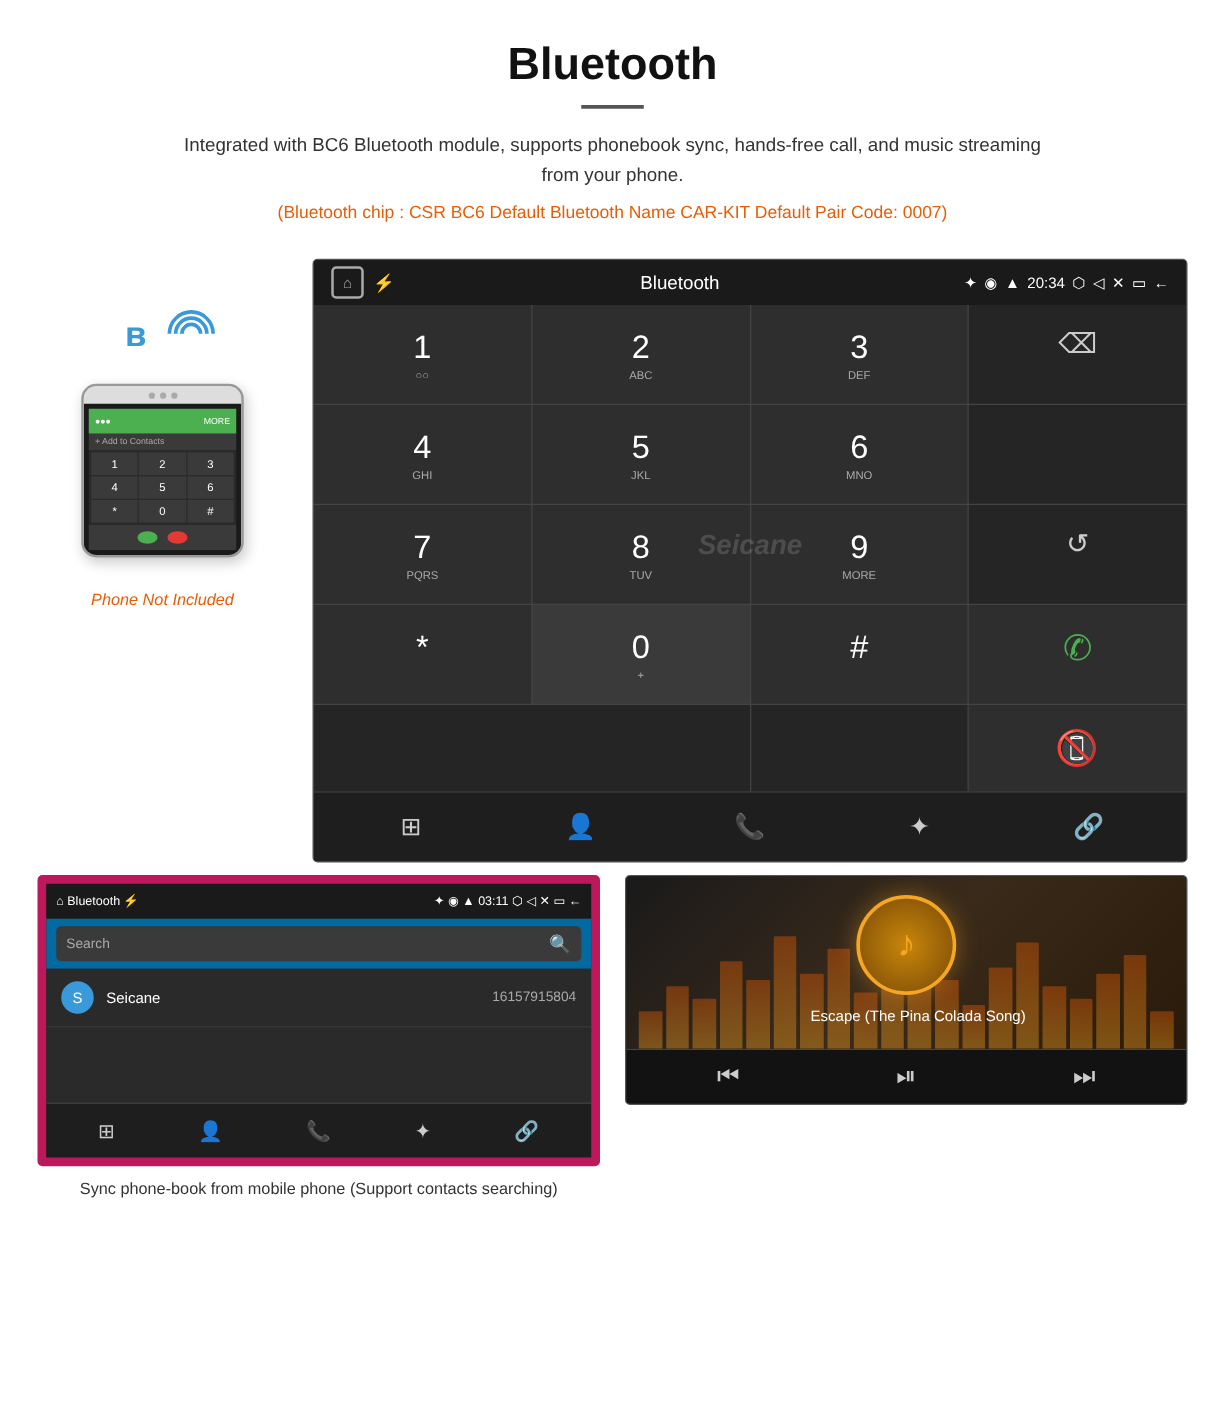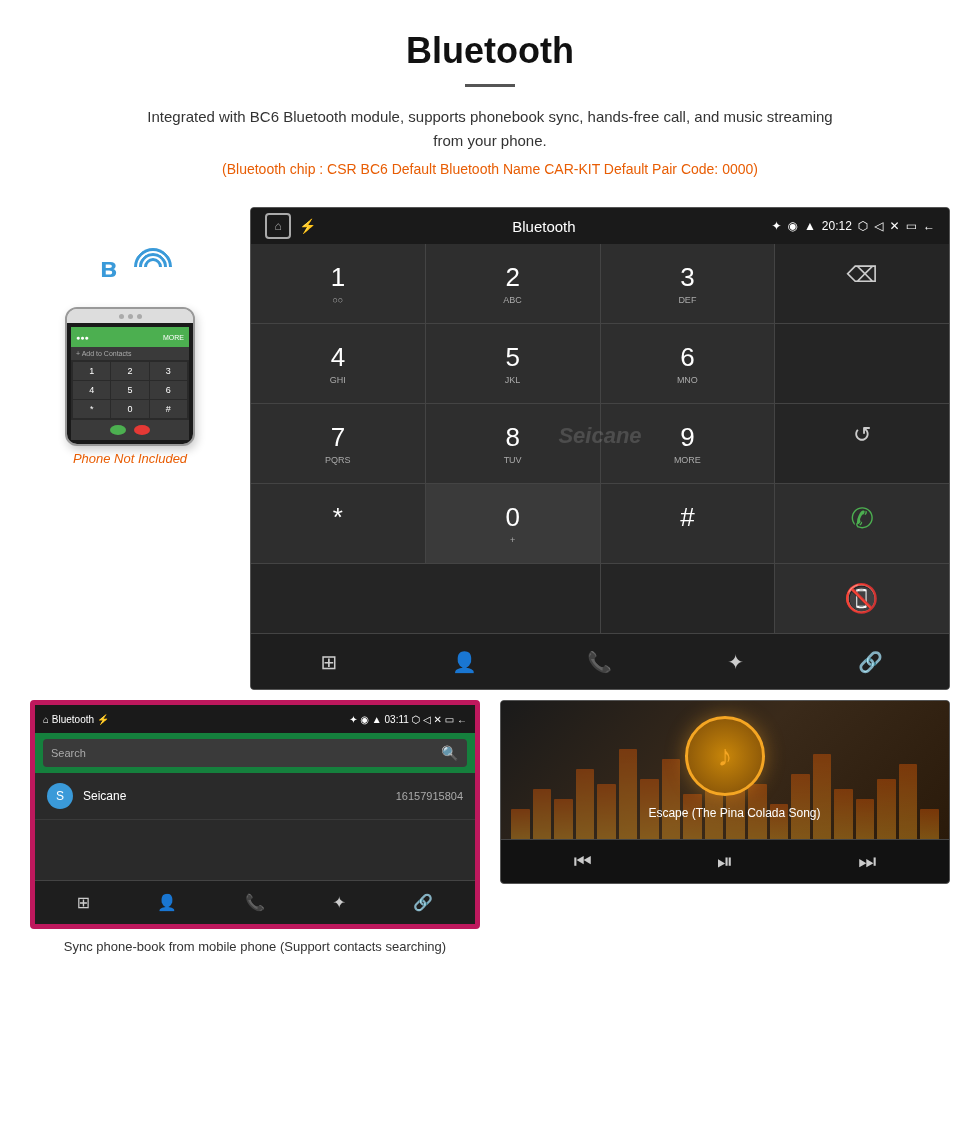--- a/index.html
+++ b/index.html
@@ -166,21 +166,21 @@
     .phone-end-btn {
       width: 16px;
       height: 10px;
       background: #e53935;
       border-radius: 50%;
       display: inline-block;
     }
     .phone-not-included {
       color: #e85d04;
       font-size: 13px;
-      margin-top: 5px;
+      margin-top: 26px;
       font-style: italic;
     }
 
     
     .dial-screen-container {
       flex: 1;
     }
     .device-screen {
       background: #2a2a2a;
       border-radius: 4px;
@@ -282,34 +282,34 @@
       color: #333;
       margin-top: 8px;
       line-height: 1.5;
     }
 
     
     .phonebook-screen {
       background: #2a2a2a;
       border-radius: 4px;
       overflow: hidden;
-      border: 5px solid #be185d;
+      border: 7px solid #be185d;
     }
     .pb-status-bar {
       background: #1a1a1a;
       height: 28px;
       display: flex;
       align-items: center;
       justify-content: space-between;
       padding: 0 8px;
       color: white;
       font-size: 10px;
     }
     .pb-search-area {
-      background: #15803d;
+      background: #0369a1;
       padding: 6px 8px;
       text-align: center;
     }
     .pb-search-box {
       background: #3a3a3a;
       border-radius: 4px;
       height: 28px;
       display: flex;
       align-items: center;
       padding: 0 8px;
@@ -470,21 +470,21 @@
       position: relative;
     }
   </style>
 </head>
 <body>
 
 <div class="page-header">
   <h1 class="page-title">Bluetooth</h1>
   <div class="title-divider"></div>
   <p class="page-description">Integrated with BC6 Bluetooth module, supports phonebook sync, hands-free call, and music streaming from your phone.</p>
-  <p class="page-specs">(Bluetooth chip : CSR BC6    Default Bluetooth Name CAR-KIT    Default Pair Code: 0000)</p>
+  <p class="page-specs">(Bluetooth chip : CSR BC6    Default Bluetooth Name CAR-KIT    Default Pair Code: 0007)</p>
 </div>
 
 <div class="main-content">
 
   <div class="phone-container">
     <div class="bluetooth-signal">
       <div class="bt-icon">ʙ</div>
       <div class="signal-arcs">
         <div class="arc arc1"></div>
         <div class="arc arc2"></div>
@@ -534,21 +534,21 @@
         <div class="device-status-bar">
           <div class="status-left">
             <div class="home-icon-btn">⌂</div>
             <span class="usb-icon">⚡</span>
           </div>
           <div class="status-center">Bluetooth</div>
           <div class="status-right">
             <span>✦</span>
             <span>◉</span>
             <span>▲</span>
-            <span>20:12</span>
+            <span>20:34</span>
             <span>⬡</span>
             <span>◁</span>
             <span>✕</span>
             <span>▭</span>
             <span>←</span>
           </div>
         </div>
 
         <div class="dial-keypad">
 

